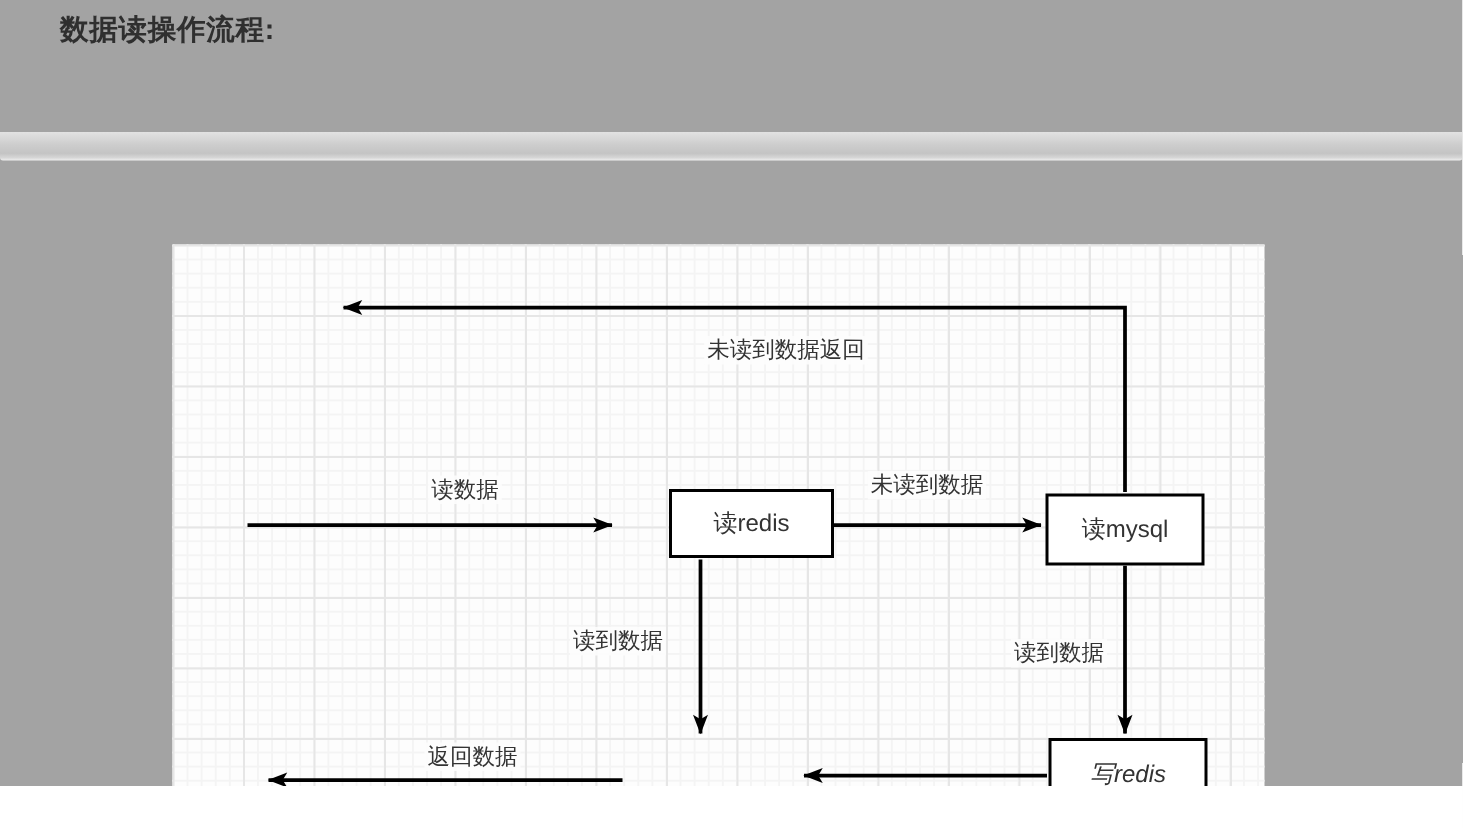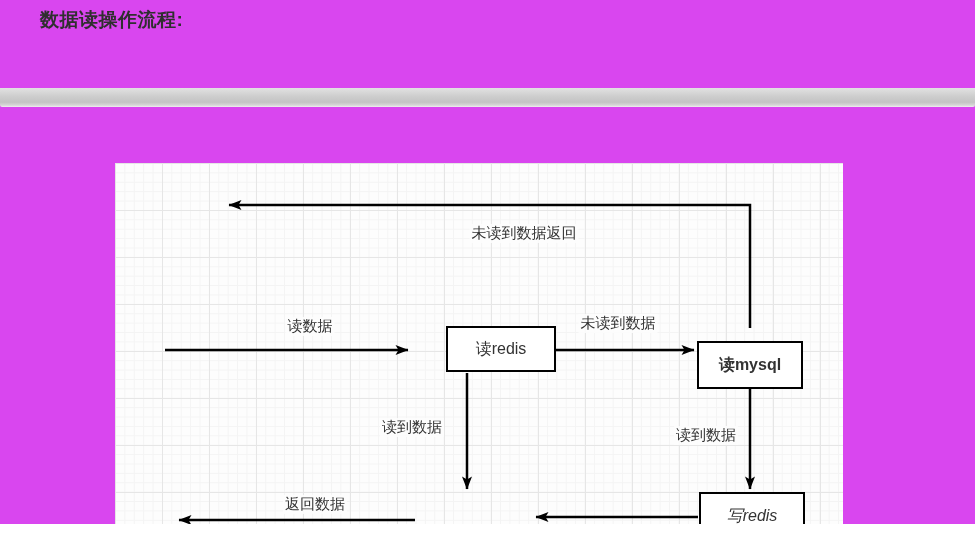--- a/index.html
+++ b/index.html
@@ -3,21 +3,21 @@
 <meta charset="utf-8">
 <style>
   * { margin: 0; padding: 0; box-sizing: border-box; }
   html, body { background: #ffffff; }
   body { font-family: "Liberation Sans", "DejaVu Sans", sans-serif; }
 
   .screen {
     position: relative;
     width: 975px;
     height: 524px;
-    background: #d946ef;
+    background: #a3a3a3;
     overflow: hidden;
   }
 
   .page-title {
     position: absolute;
     left: 40px;
     top: 7px;
     font-size: 19px;
     font-weight: bold;
     color: #2f2f2f;
@@ -59,21 +59,21 @@
     position: absolute;
     background: #ffffff;
     border: 2.5px solid #000000;
     display: flex;
     align-items: center;
     justify-content: center;
     font-size: 16px;
     color: #333333;
   }
   .node-read-redis  { left: 297px; top: 163px; width: 110px; height: 46px; margin-left: 34px; }
-  .node-read-mysql  { left: 582px; top: 178px; width: 106px; height: 48px; font-weight: bold; }
+  .node-read-mysql  { left: 582px; top: 166px; width: 106px; height: 48px; }
   .node-get-data    { left: 300px; top: 329px; width: 118px; height: 48px; }
   .node-write-redis { left: 584px; top: 329px; width: 106px; height: 48px; font-style: italic; }
 
   .edge-label {
     position: absolute;
     transform: translateX(-50%);
     font-size: 15px;
     color: #333333;
     background: rgba(253,253,253,0.85);
     padding: 0 2px;

